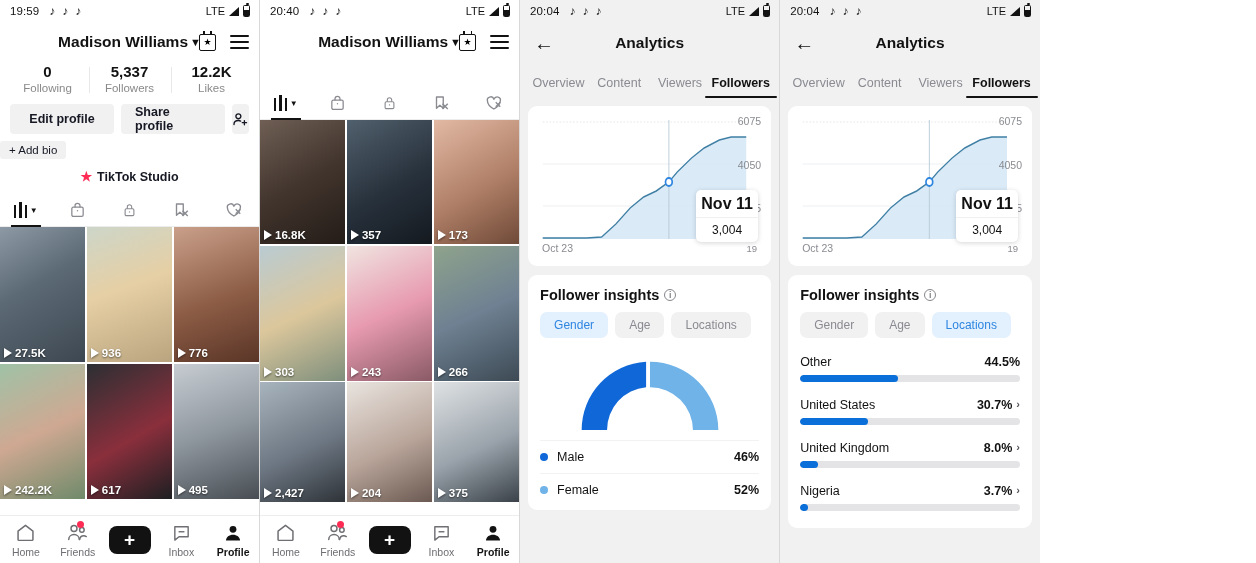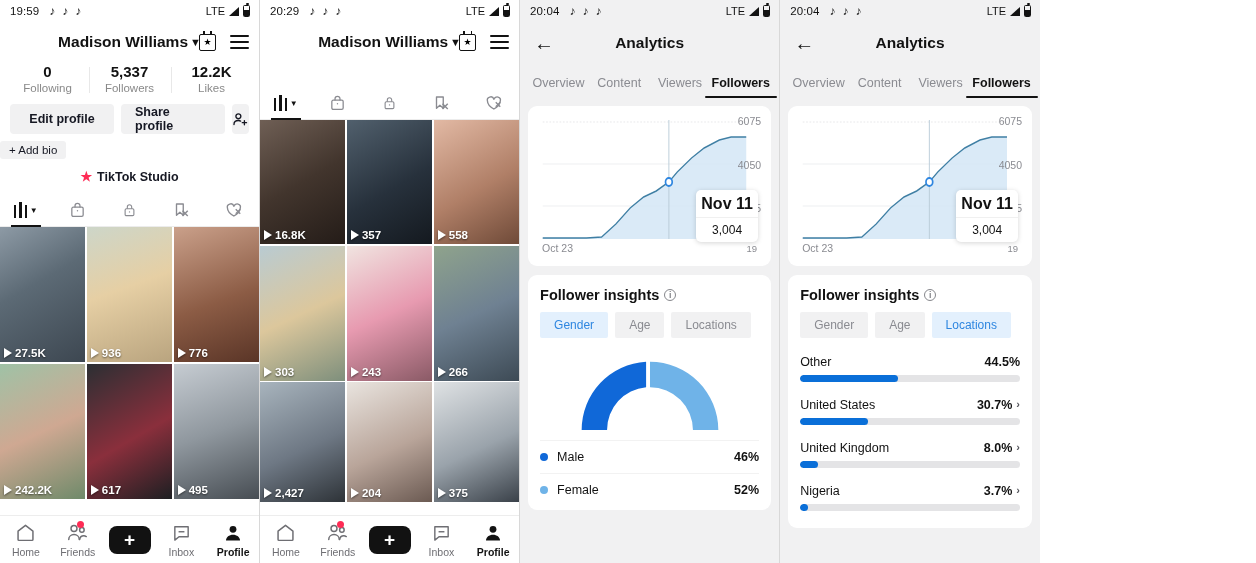--- a/index.html
+++ b/index.html
@@ -137,21 +137,21 @@
   .tt-top { font-size:16px; font-weight:700; color:#121212; text-align:center;
             padding:5px 0 4px; border-bottom:1px solid #f0f0f0;}
   .tt-bot { font-size:12px; color:#121212; text-align:center; padding:5px 0 5px;}
 
   .ins-title { font-size:14.5px; font-weight:700; color:#121212; display:flex;
                align-items:center; gap:5px; margin:2px 0 9px; }
   .info-ic { width:12px; height:12px; border:1.3px solid #86878c; border-radius:50%;
              font-size:9px; color:#86878c; display:flex; align-items:center;
              justify-content:center; font-weight:700; line-height:1;}
   .seg { display:flex; gap:7px; }
-  .seg-b { background:#f1f1f2; color:#8a8b91; border-radius:2px; font-size:12px;
+  .seg-b { background:#f1f1f2; color:#8a8b91; border-radius:7px; font-size:12px;
            padding:6px 14px; }
   .seg-b.on { background:#e3f0fd; color:#2e86e0; }
 
   .donut-wrap { display:flex; justify-content:center; margin:14px 0 6px;}
   .legend-row { display:flex; align-items:center; padding:9px 0; border-top:1px solid #f2f2f2;
                 font-size:12.5px; color:#121212;}
   .legend-row:first-of-type { border-top:none; }
   .ldot { width:8px; height:8px; border-radius:50%; margin-right:9px;}
   .lval { margin-left:auto; font-weight:700; font-size:12.5px;}
 
@@ -353,21 +353,21 @@
             </svg>
         </span>
         <span>Profile</span>
       </div>
     </div>
   </div>
 
   <div class="panel">
 
     <div class="statusbar">
-      <span class="sb-time">20:29</span>
+      <span class="sb-time">20:40</span>
       <span class="sb-notif">
         <span class="tt-note">♪</span>
         <span class="tt-note">♪</span>
         <span class="tt-note">♪</span>
       </span>
       <span class="sb-right">
         <span>LTE</span>
         <span class="sig"></span>
         <span class="bat"></span>
       </span>
@@ -435,21 +435,21 @@
       </div>
       <div class="cell" style="height:124px;background:linear-gradient(150deg,#51606d,#27313c 55%,#14191f);">
         <div class="views">
             <span class="play-tri"></span>
             <span>357</span>
           </div>
       </div>
       <div class="cell" style="height:124px;background:linear-gradient(150deg,#e2b9a4,#b07f67 55%,#6f4a38);">
         <div class="views">
             <span class="play-tri"></span>
-            <span>558</span>
+            <span>173</span>
           </div>
       </div>
       <div class="cell" style="height:135px;background:linear-gradient(155deg,#b9cbd2,#dcc79c 50%,#7e8f7c);">
         <div class="views">
             <span class="play-tri"></span>
             <span>303</span>
           </div>
       </div>
       <div class="cell" style="height:135px;background:linear-gradient(155deg,#f0e4e0,#e79ab0 50%,#8a5a66);">
         <div class="views">

